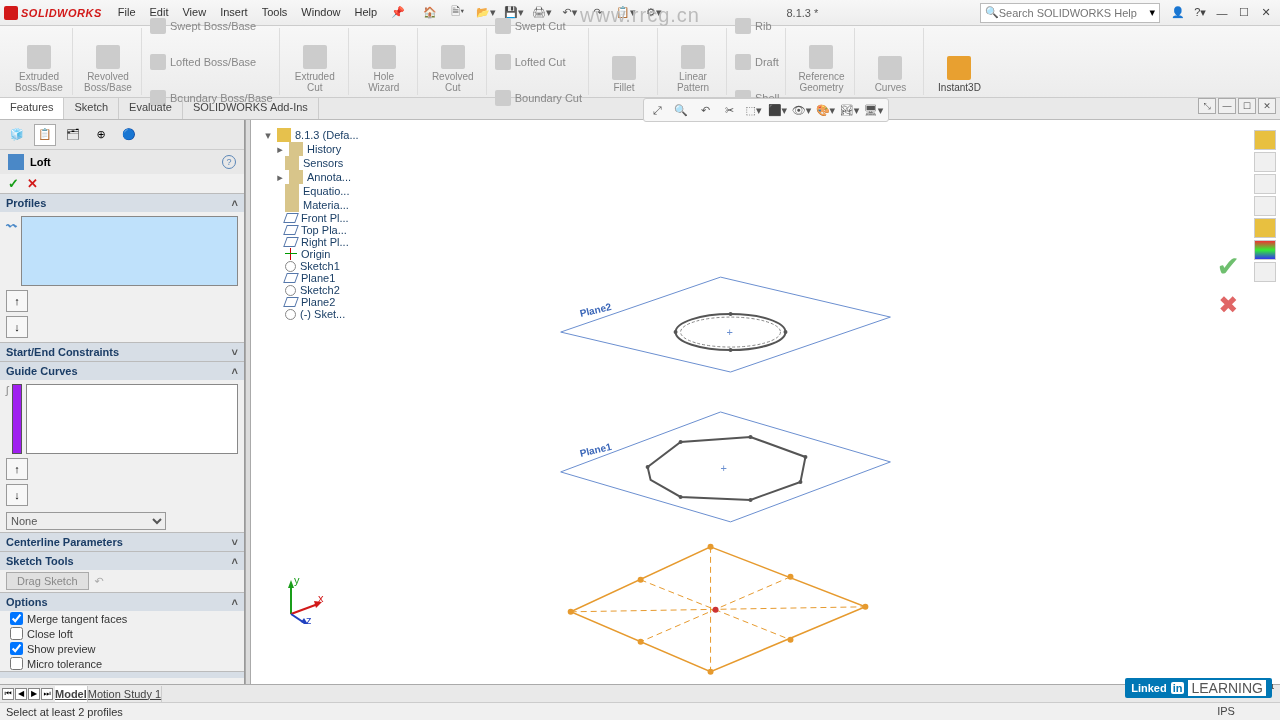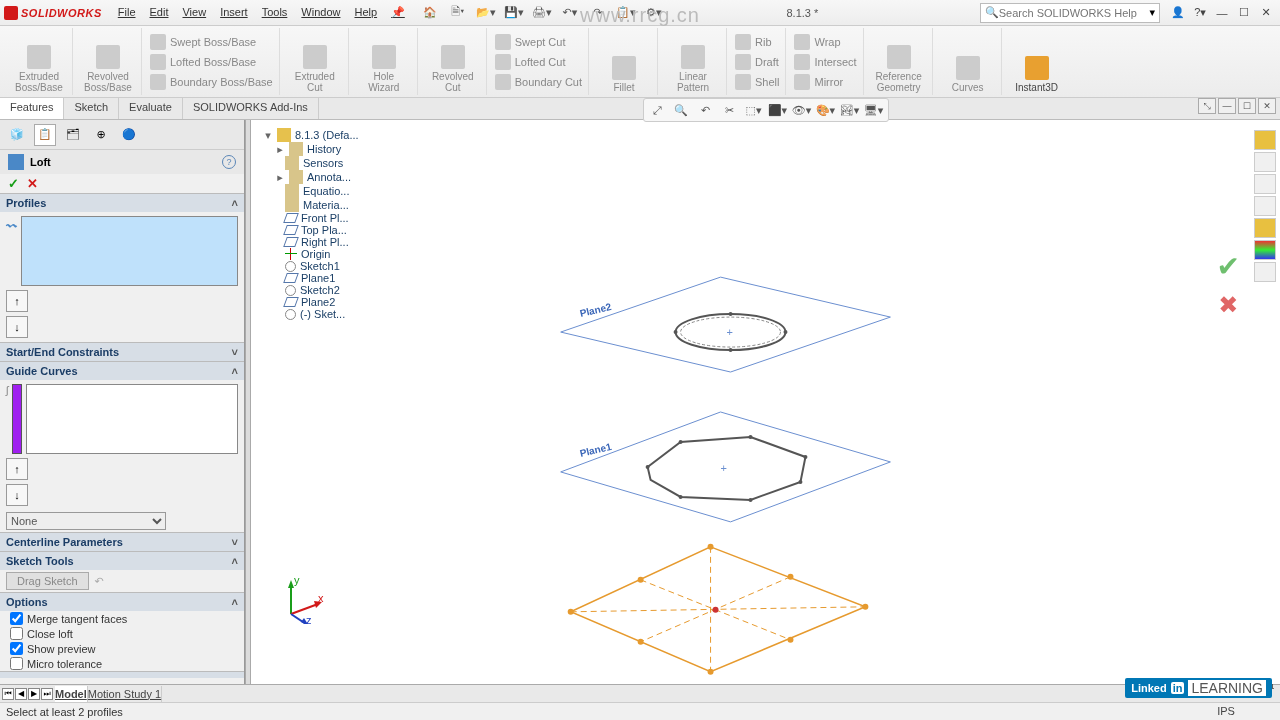--- a/index.html
+++ b/index.html
@@ -4,35 +4,35 @@
 <style>
 * { margin: 0; padding: 0; box-sizing: border-box; font-family: "Segoe UI", Arial, sans-serif; font-size: 11px; user-select: none; }
 body { width: 1280px; height: 720px; overflow: hidden; background: #fff; position: relative; }
 
 
 .titlebar { height: 26px; display: flex; align-items: center; background: linear-gradient(#f7f7f7,#ededed); border-bottom: 1px solid #ccc; padding: 0 4px; }
 .logo { display: flex; align-items: center; gap: 3px; margin-right: 10px; }
 .logo-icon { width: 14px; height: 14px; background: #d21919; border-radius: 2px; }
 .logo-text { font-weight: bold; color: #d21919; letter-spacing: 0.5px; font-style: italic; }
 .menus { display: flex; gap: 2px; }
-.menu-item { padding: 3px 6px; color: #333; text-decoration: underline; }
+.menu-item { padding: 3px 6px; color: #333; }
 .toolbar-quick { display: flex; gap: 6px; margin-left: 8px; align-items: center; }
 .toolbar-quick .qbtn { width: 22px; height: 22px; display:flex; align-items:center; justify-content:center; color:#555; }
 .spacer { flex: 1; }
 .doc-title { color:#555; margin-right: 40px; }
 .search-box { display:flex; align-items:center; border:1px solid #bbb; background:#fff; padding:1px 4px; width:180px; height:20px; }
 .search-box input { border:none; outline:none; flex:1; font-size:11px; color:#888; }
 .win-btns { display:flex; gap:2px; margin-left:8px; }
 .win-btn { width:20px; height:18px; display:flex; align-items:center; justify-content:center; color:#444; }
 
 
 .ribbon { height: 72px; background: linear-gradient(#f7f7f7,#ececec); border-bottom:1px solid #ccc; display:flex; align-items:stretch; padding: 2px 6px; gap:2px; }
 .ribbon-col { display:flex; flex-direction:column; justify-content:flex-end; align-items:center; padding:2px 6px; border-right: 1px solid #ddd; }
 .ribbon-col:last-child { border-right:none; }
-.ribbon-col.small { flex-direction:column; align-items:flex-start; justify-content:center; gap:0; padding:0 4px; }
+.ribbon-col.small { flex-direction:column; align-items:flex-start; justify-content:center; gap:16px; padding:0 4px; }
 .ribbon-item { display:flex; align-items:center; gap:4px; padding:2px 2px; color:#888; white-space:nowrap; }
 .ribbon-item .ico { width:16px; height:16px; background:#ccc; border-radius:2px; }
 .ribbon-big { display:flex; flex-direction:column; align-items:center; color:#888; width:54px; }
 .ribbon-big .ico { width:24px; height:24px; background:#ccc; margin-bottom:2px; border-radius:2px; }
 .ribbon-big span { text-align:center; font-size:10px; line-height:1.1; }
 .enabled { color:#444; }
 .enabled .ico { background:#5a9; }
 
 
 .tabrow { height: 22px; background:#e9e9e9; display:flex; border-bottom:1px solid #bbb; }
@@ -252,34 +252,20 @@
       </div>
     <div class="ribbon-item">
         <div class="ico"></div>
         <span>Draft</span>
       </div>
     <div class="ribbon-item">
         <div class="ico"></div>
         <span>Shell</span>
       </div>
   </div>
-  <div class="ribbon-col small">
-    <div class="ribbon-item">
-        <div class="ico"></div>
-        <span>Wrap</span>
-      </div>
-    <div class="ribbon-item">
-        <div class="ico"></div>
-        <span>Intersect</span>
-      </div>
-    <div class="ribbon-item">
-        <div class="ico"></div>
-        <span>Mirror</span>
-      </div>
-  </div>
   <div class="ribbon-col">
     <div class="ribbon-big">
         <div class="ico"></div>
         <span>Reference</span>
         <span>Geometry</span>
       </div>
   </div>
   <div class="ribbon-col">
     <div class="ribbon-big">
         <div class="ico"></div>

